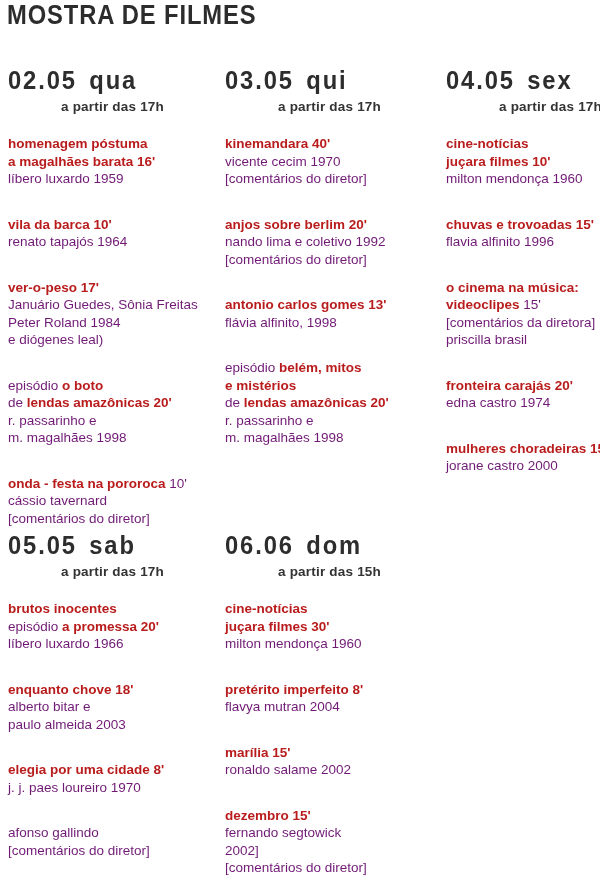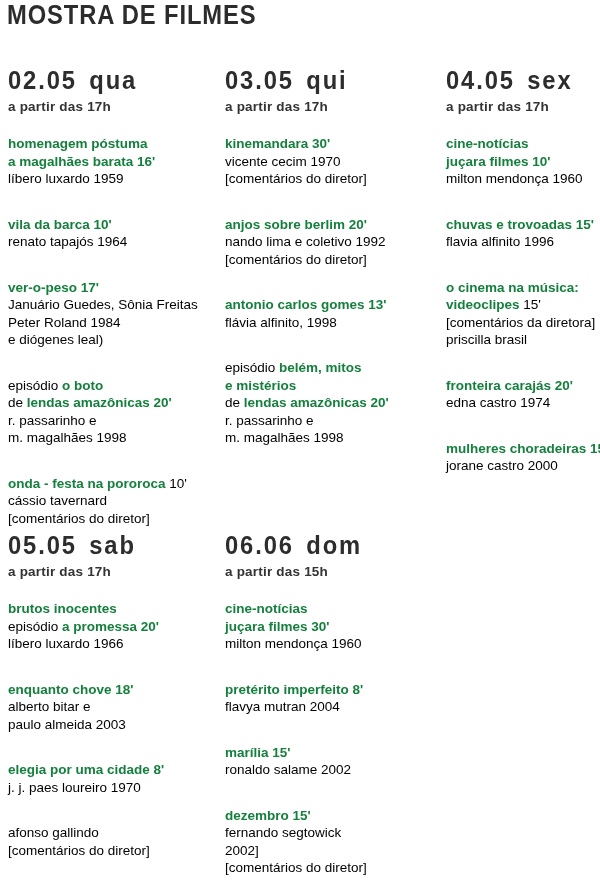--- a/index.html
+++ b/index.html
@@ -29,35 +29,35 @@
   .row-2 { top:531px; grid-template-columns:217px 221px; }
   .shead { margin-bottom:21px; }
   .sdate {
     font-size:25px; font-weight:700;
     letter-spacing:2px; word-spacing:4px;
     color:#2d2d2d;
     white-space:nowrap;
     transform:scaleX(.95); transform-origin:left top;
   }
   .sstart {
-    width:156px; text-align:left;
+    width:156px; text-align:right;
     margin-top:4px;
     font-size:13.5px; font-weight:700;
     letter-spacing:.2px;
     color:#333333;
     white-space:nowrap;
   }
   .film {
     margin-bottom:28px;
     font-size:13.5px;
     line-height:17.5px;
   }
   .fline { white-space:nowrap; }
-  .seg-b { font-weight:700; color:#15803d; }
-  .seg-r { font-weight:400; color:#000000; }
+  .seg-b { font-weight:700; color:#b91c1c; }
+  .seg-r { font-weight:400; color:#701a75; }
 </style>
 </head>
 <body>
 
 <div class="page">
   <h1 class="page-title">MOSTRA DE FILMES</h1>
   <div class="row row-1" id="row-1">
       <section class="col">
         <header class="shead">
           <div class="sdate">02.05 qua</div>
@@ -89,21 +89,21 @@
           <div class="fline"><span class="seg-r">cássio tavernard</span></div>
           <div class="fline"><span class="seg-r">[comentários do diretor]</span></div>
         </article>
       </section>
       <section class="col">
         <header class="shead">
           <div class="sdate">03.05 qui</div>
           <div class="sstart">a partir das 17h</div>
         </header>
         <article class="film">
-          <div class="fline"><span class="seg-b">kinemandara 30'</span></div>
+          <div class="fline"><span class="seg-b">kinemandara 40'</span></div>
           <div class="fline"><span class="seg-r">vicente cecim 1970</span></div>
           <div class="fline"><span class="seg-r">[comentários do diretor]</span></div>
         </article>
         <article class="film">
           <div class="fline"><span class="seg-b">anjos sobre berlim 20'</span></div>
           <div class="fline"><span class="seg-r">nando lima e coletivo 1992</span></div>
           <div class="fline"><span class="seg-r">[comentários do diretor]</span></div>
         </article>
         <article class="film">
           <div class="fline"><span class="seg-b">antonio carlos gomes 13'</span></div>

